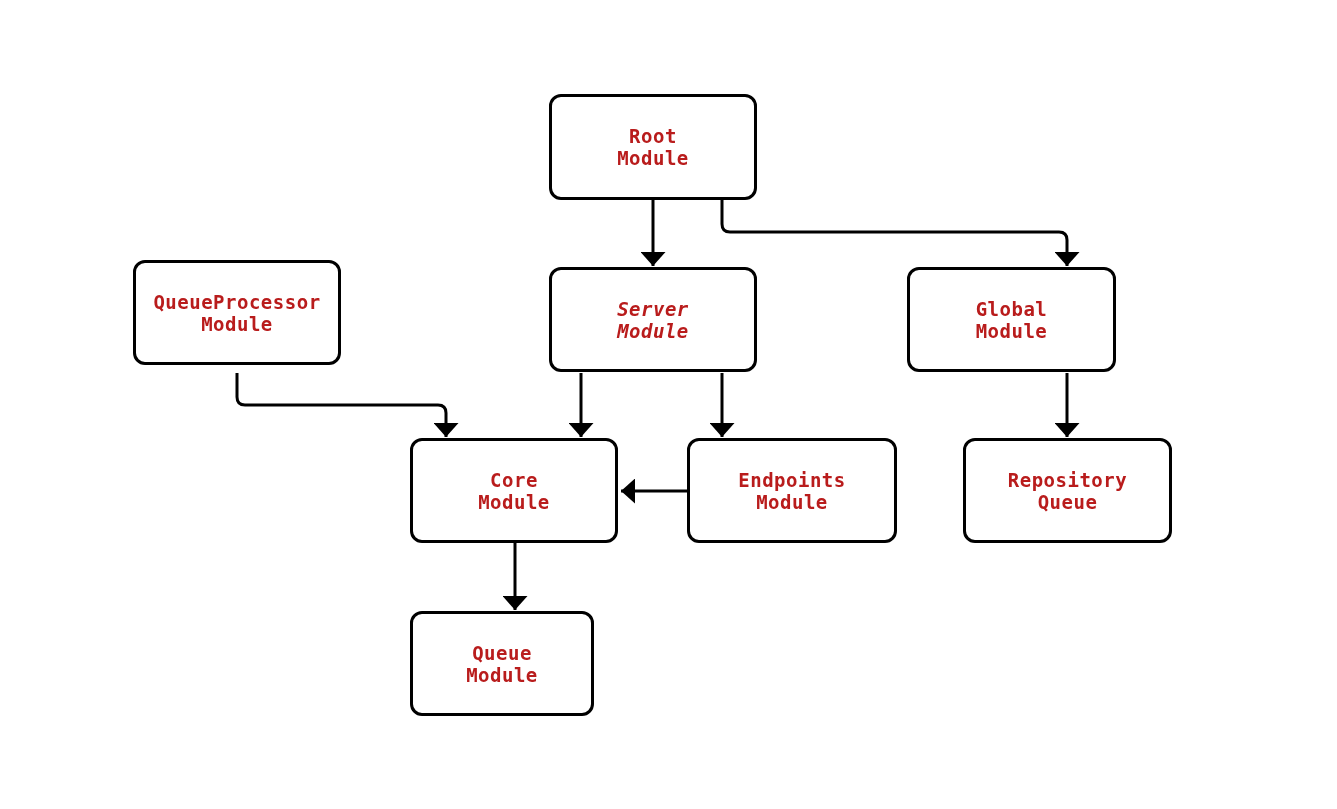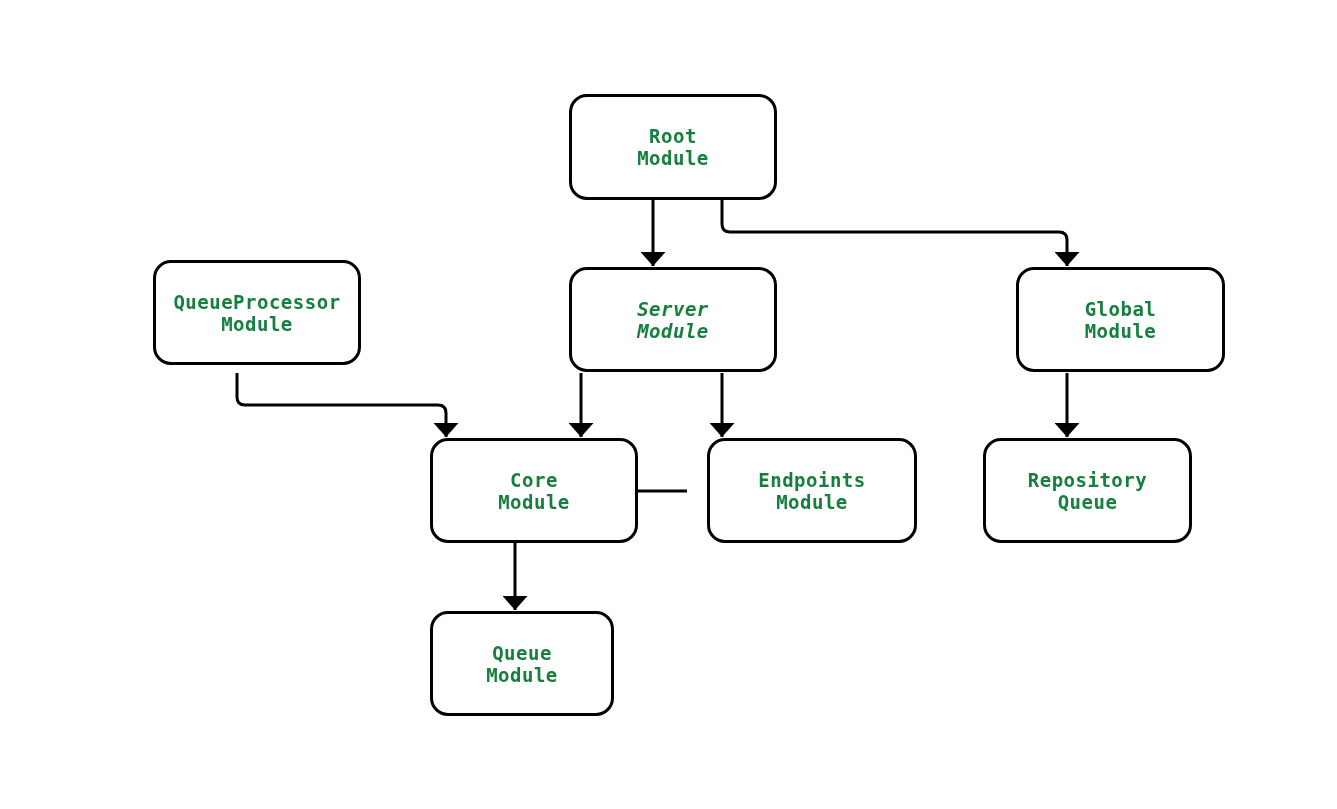--- a/index.html
+++ b/index.html
@@ -27,38 +27,37 @@
   svg.edges path.edge {
     fill: none;
     stroke: #000000;
     stroke-width: 3;
   }
   .node {
     position: absolute;
     box-sizing: border-box;
     background: #ffffff;
     border: 3px solid #000000;
-    border-radius: 18px;
+    border-radius: 12px;
     display: flex;
     align-items: center;
     justify-content: center;
     text-align: center;
     font-weight: bold;
     font-size: 19px;
     line-height: 22px;
-    color: #15803d;
+    color: #b91c1c;
     white-space: pre-line;
     letter-spacing: 0.5px;
-    margin-left: 20px;
   }
   
   .node-root           { left: 549px; top:  94px; width: 208px; height: 106px; }
   .node-queueprocessor { left: 133px; top: 260px; width: 208px; height: 105px; }
   .node-server         { left: 549px; top: 267px; width: 208px; height: 105px; font-style: italic; }
-  .node-global         { left: 996px; top: 267px; width: 209px; height: 105px; }
+  .node-global         { left: 907px; top: 267px; width: 209px; height: 105px; }
   .node-core           { left: 410px; top: 438px; width: 208px; height: 105px; }
   .node-endpoints      { left: 687px; top: 438px; width: 210px; height: 105px; }
   .node-repository     { left: 963px; top: 438px; width: 209px; height: 105px; }
   .node-queue          { left: 410px; top: 611px; width: 184px; height: 105px; }
 </style>
 </head>
 <body>
 
 <div class="canvas">
 

